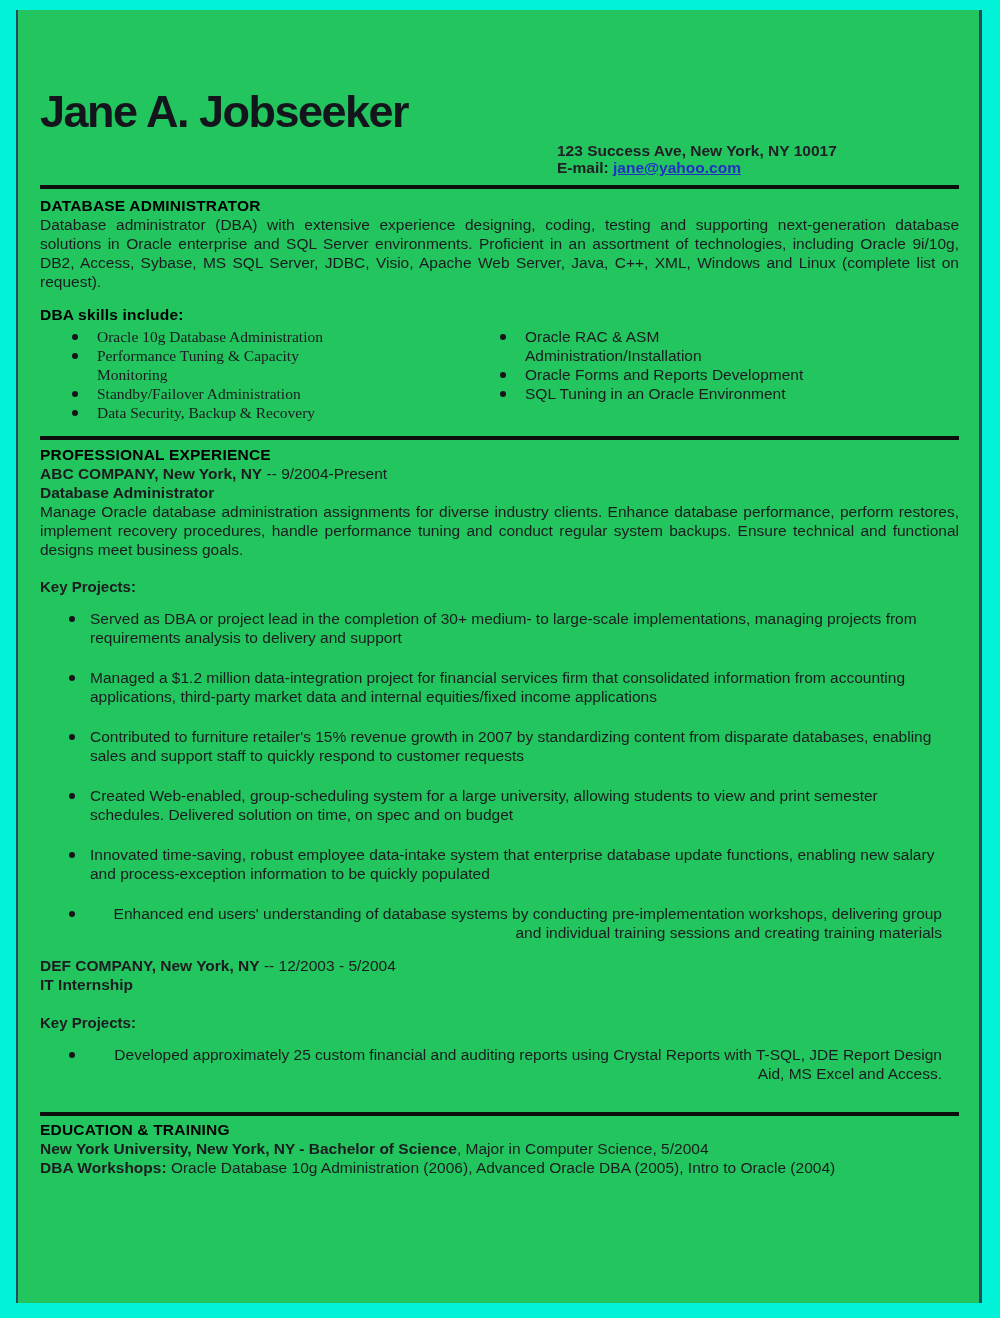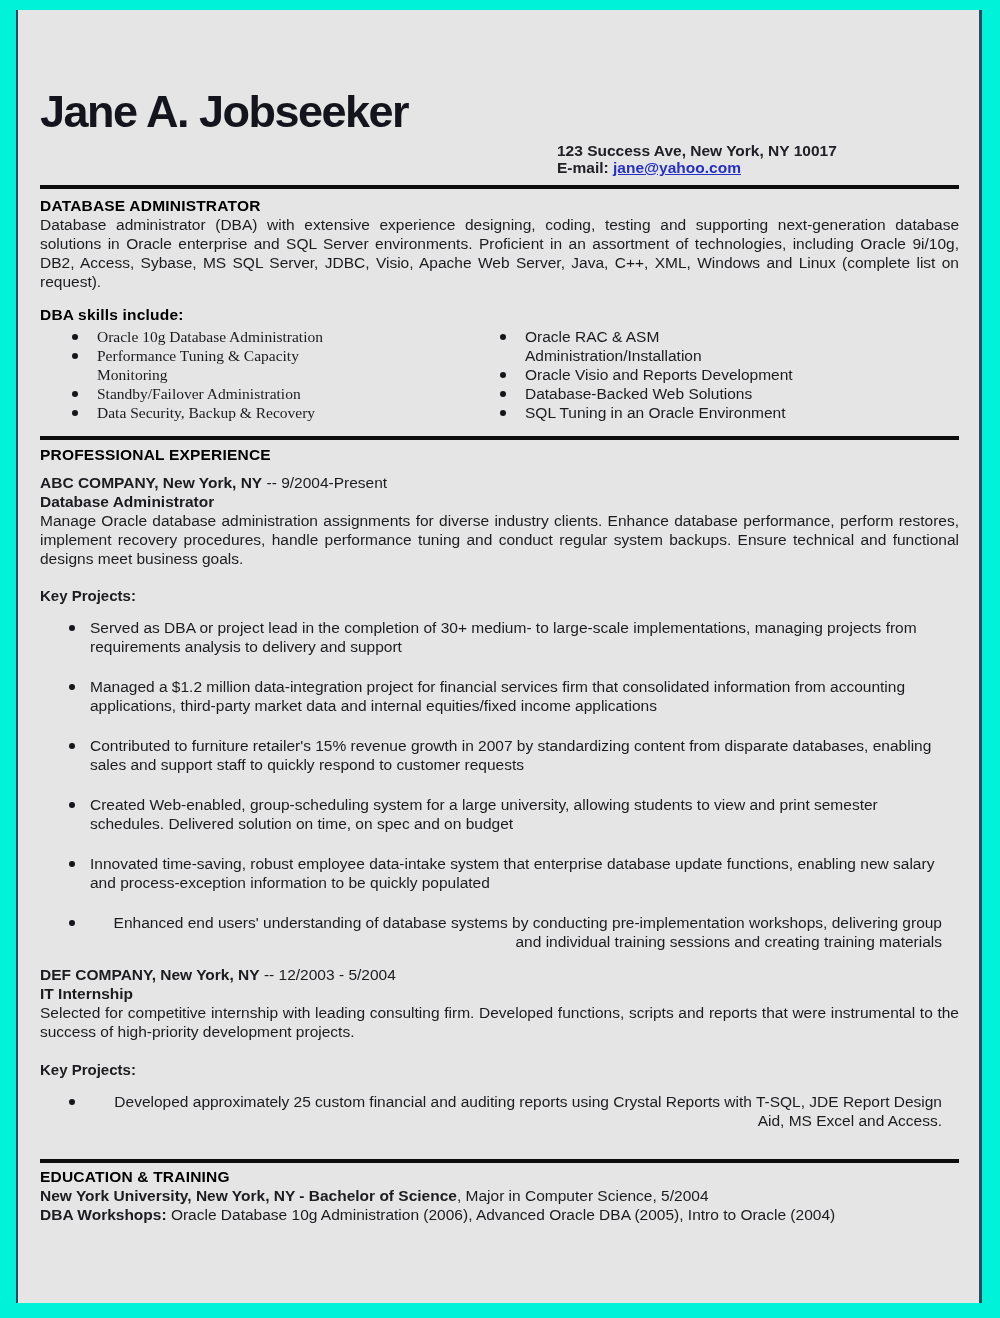--- a/index.html
+++ b/index.html
@@ -6,21 +6,21 @@
   html, body { width:1000px; height:1318px; }
   body {
     background:#00F2D8;
     font-family:"Liberation Sans","DejaVu Sans",sans-serif;
     position:relative;
     overflow:hidden;
   }
   .paper {
     position:absolute; left:16px; top:10px;
     width:966px; height:1293px;
-    background:#e5e5e5;
+    background:#22c55e;
     border-left:2px solid #2b4a5e;
     border-right:3px solid #2b4a5e;
     overflow:hidden;
   }
   .content {
     padding:0 20px 0 22px;
     color:#1c1c20;
     font-size:15.5px;
     line-height:19px;
   }
@@ -57,21 +57,21 @@
   .sk { list-style:none; }
   .sk li { position:relative; padding-left:27px; }
   .sk li::before {
     content:""; position:absolute; left:2px; top:7px;
     width:6px; height:6px; border-radius:50%; background:#15151a;
   }
   .sk-left  { margin-left:30px; width:428px; }
   .sk-left li  { max-width:300px;font-family:Liberation Serif, serif; }
   .sk-right li { max-width:337px; }
   .h-exp { margin-top:5px; }
-  .job-line { margin-top:9px; font-size:15.5px; }
+  .job-line { font-size:15.5px; }
   .job-line .co { font-weight:bold; }
   .job-line-2 { margin-top:14px; }
   .job-title { font-weight:bold; }
   .kp-heading {
     margin-top:18px;
     font-weight:bold;
     font-size:15px;
   }
   .kp-heading-2 { margin-top:19px; }
   .kp { list-style:none; margin-top:13px; }
@@ -105,22 +105,21 @@
     <h3 class="h-caps h-skills">DBA skills include:</h3>
     <div class="skills-cols">
       <ul class="sk sk-left">
         <li>Oracle 10g Database Administration</li>
         <li>Performance Tuning &amp; Capacity Monitoring</li>
         <li>Standby/Failover Administration</li>
         <li>Data Security, Backup &amp; Recovery</li>
       </ul>
       <ul class="sk sk-right">
         <li>Oracle RAC &amp; ASM Administration/Installation</li>
-        <li>Oracle Visio and Reports Development</li>
-        <li>Database-Backed Web Solutions</li>
+        <li>Oracle Forms and Reports Development</li>
         <li>SQL Tuning in an Oracle Environment</li>
       </ul>
     </div>
 
     <div class="rule rule-2"></div>
 
     <h2 class="h-caps h-exp">PROFESSIONAL EXPERIENCE</h2>
 
     <div class="job-line"><span class="co">ABC COMPANY, New York, NY</span><span> -- 9/2004-Present</span></div>
     <div class="job-title">Database Administrator</div>
@@ -131,21 +130,20 @@
       <li>Served as DBA or project lead in the completion of 30+ medium- to large-scale implementations, managing projects from requirements analysis to delivery and support</li>
       <li>Managed a $1.2 million data-integration project for financial services firm that consolidated information from accounting applications, third-party market data and internal equities/fixed income applications</li>
       <li>Contributed to furniture retailer's 15% revenue growth in 2007 by standardizing content from disparate databases, enabling sales and support staff to quickly respond to customer requests</li>
       <li>Created Web-enabled, group-scheduling system for a large university, allowing students to view and print semester schedules. Delivered solution on time, on spec and on budget</li>
       <li>Innovated time-saving, robust employee data-intake system that enterprise database update functions, enabling new salary and process-exception information to be quickly populated</li>
       <li>Enhanced end users' understanding of database systems by conducting pre-implementation workshops, delivering group and individual training sessions and creating training materials</li>
     </ul>
 
     <div class="job-line job-line-2"><span class="co">DEF COMPANY, New York, NY</span><span> -- 12/2003 - 5/2004</span></div>
     <div class="job-title">IT Internship</div>
-    <p class="para">Selected for competitive internship with leading consulting firm. Developed functions, scripts and reports that were instrumental to the success of high-priority development projects.</p>
 
     <div class="kp-heading kp-heading-2">Key Projects:</div>
     <ul class="kp">
       <li>Developed approximately 25 custom financial and auditing reports using Crystal Reports with T-SQL, JDE Report Design Aid, MS Excel and Access.</li>
     </ul>
 
     <div class="rule rule-3"></div>
 
     <h2 class="h-caps h-edu">EDUCATION &amp; TRAINING</h2>
     <div class="edu-line"><span class="b">New York University, New York, NY - Bachelor of Science</span><span>, Major in Computer Science, 5/2004</span></div>

